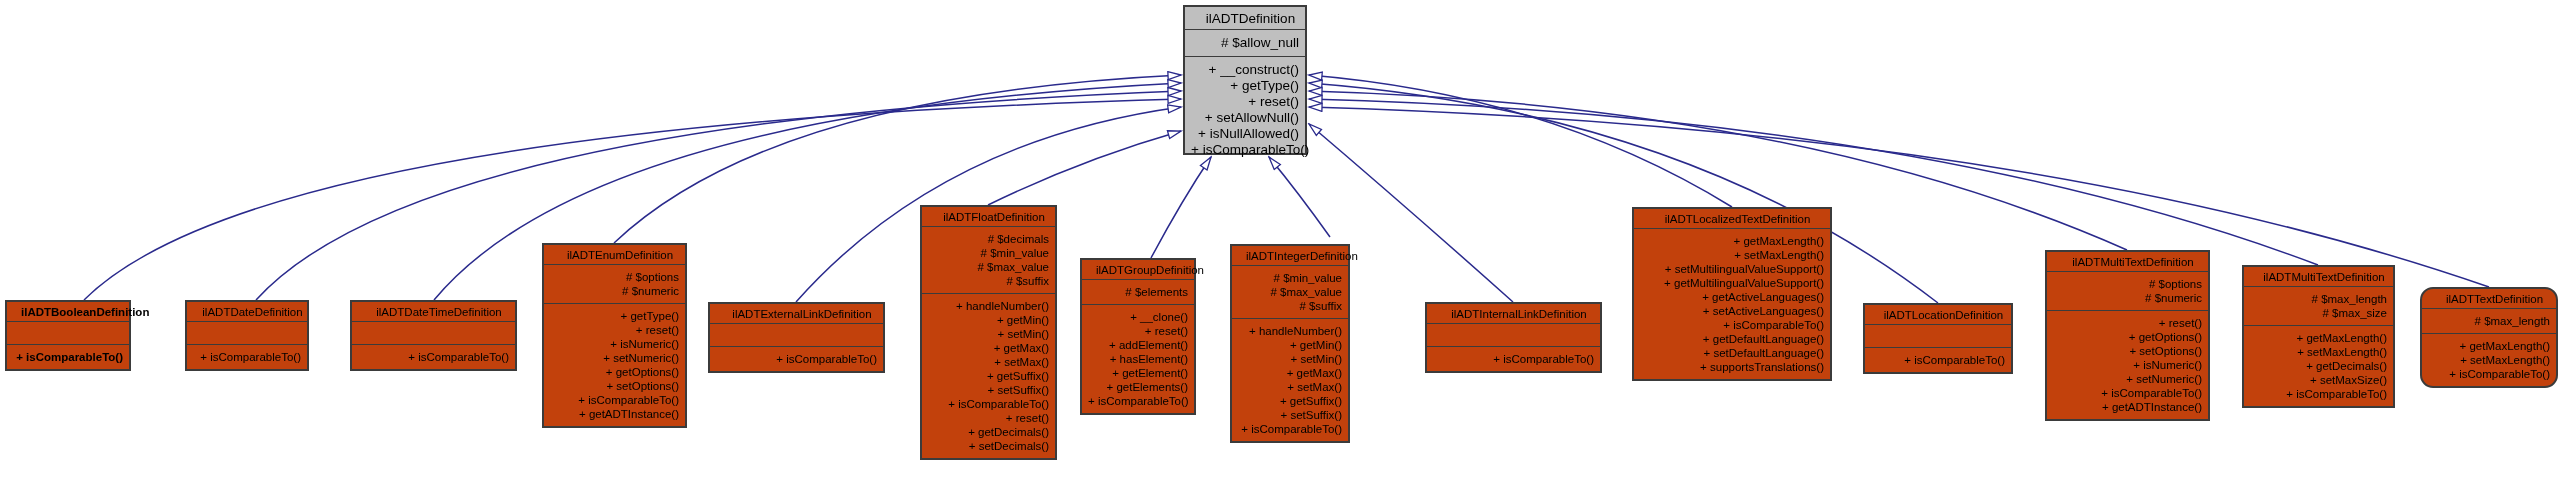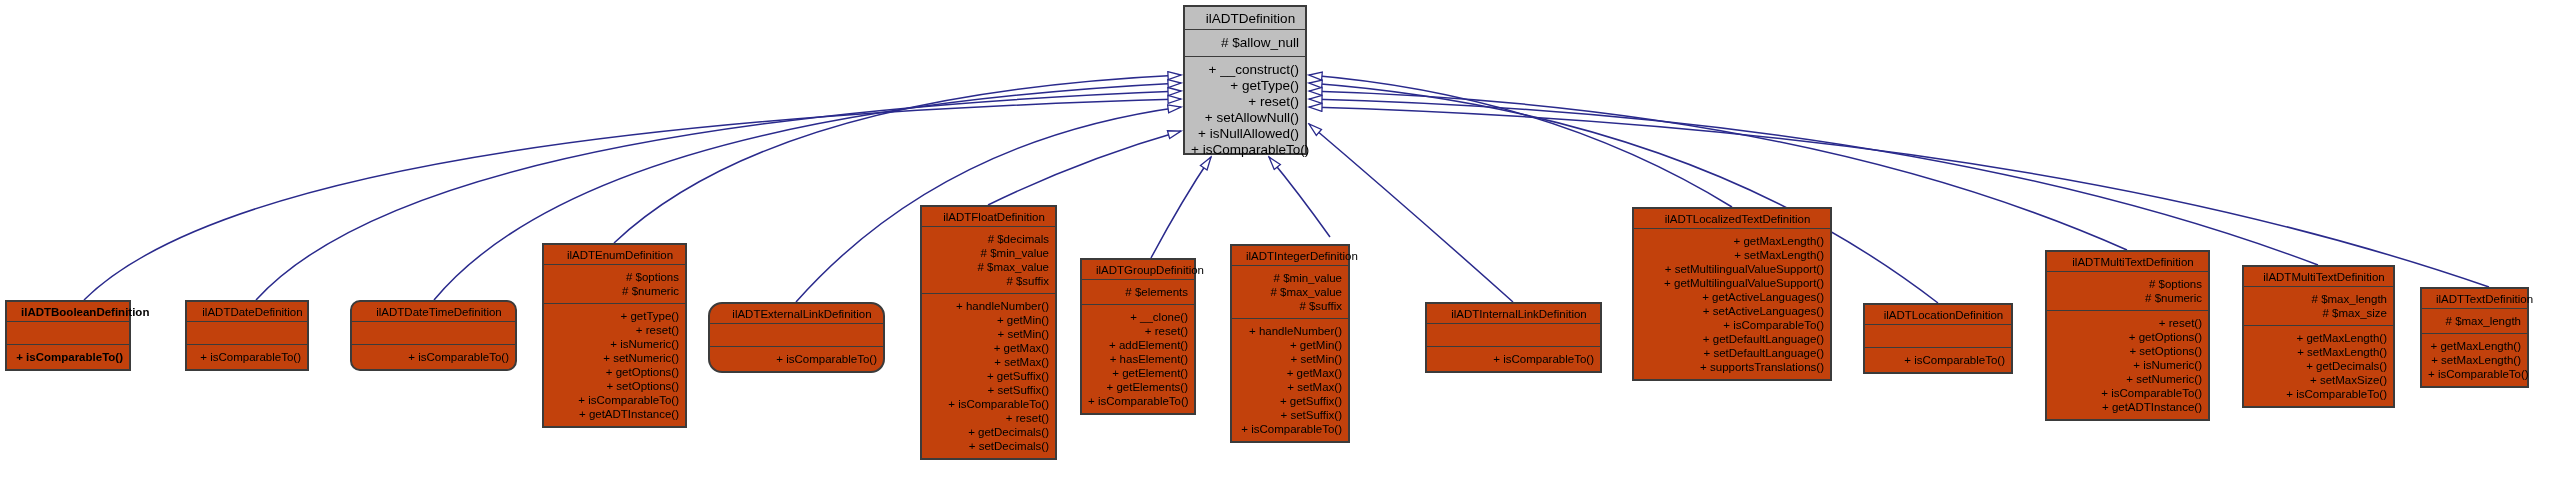--- a/index.html
+++ b/index.html
@@ -42,32 +42,32 @@
   .uml-box li{
     line-height:14px;
     white-space:nowrap;
   }
   .uml-box.root li{line-height:16px;}
 
   
   #b0 {left:1183px;top:5px;  width:124px;height:150px;}
   #b1 {left:5px;   top:300px;width:126px;font-weight:bold;}
   #b2 {left:185px; top:300px;width:124px;}
-  #b3 {left:350px; top:300px;width:167px;border-radius:10px;}
+  #b3 {left:350px; top:300px;width:167px;}
   #b4 {left:542px; top:243px;width:145px;}
-  #b5 {left:708px; top:302px;width:177px;border-radius:14px;}
+  #b5 {left:708px; top:302px;width:177px;}
   #b6 {left:920px; top:205px;width:137px;}
   #b7 {left:1080px;top:258px;width:116px;}
   #b8 {left:1230px;top:237px;width:120px;margin-top:7px;}
   #b9 {left:1425px;top:302px;width:177px;}
   #b10{left:1632px;top:207px;width:200px;}
   #b11{left:1863px;top:303px;width:150px;}
   #b12{left:2045px;top:250px;width:165px;}
   #b13{left:2242px;top:265px;width:153px;}
-  #b14{left:2420px;top:287px;width:109px;}
+  #b14{left:2420px;top:287px;width:138px;border-radius:13px;}
   #b0 .uml-attrs{min-height:16px;}
 </style>
 </head>
 <body>
 
 <svg id="edges" width="2563" height="477" viewBox="0 0 2563 477">
   <defs>
     <marker id="tri" markerWidth="16" markerHeight="12" refX="14" refY="5" orient="auto" markerUnits="userSpaceOnUse">
       <path d="M1,1 L14,5 L1,9 Z" fill="#ffffff" stroke="#2a2a8c" stroke-width="1.3"></path>
     </marker>

